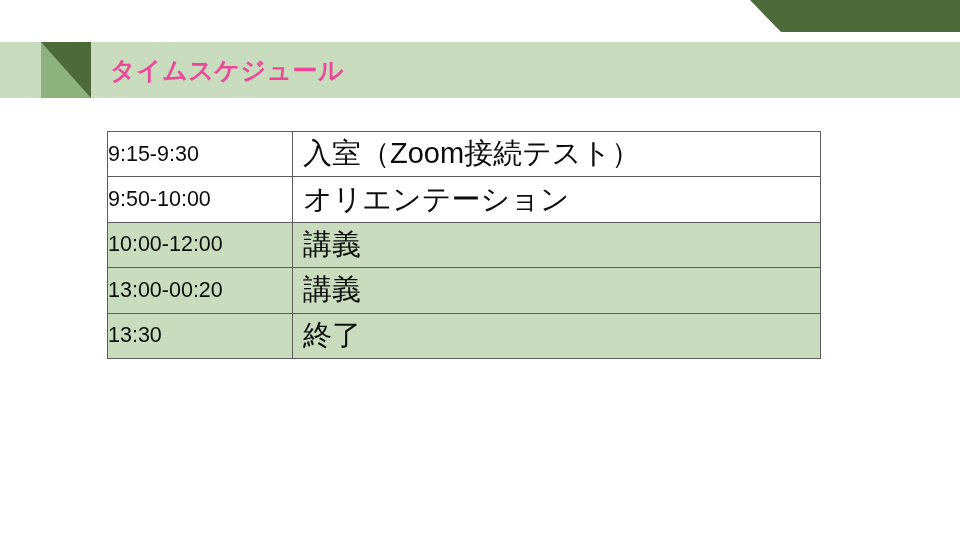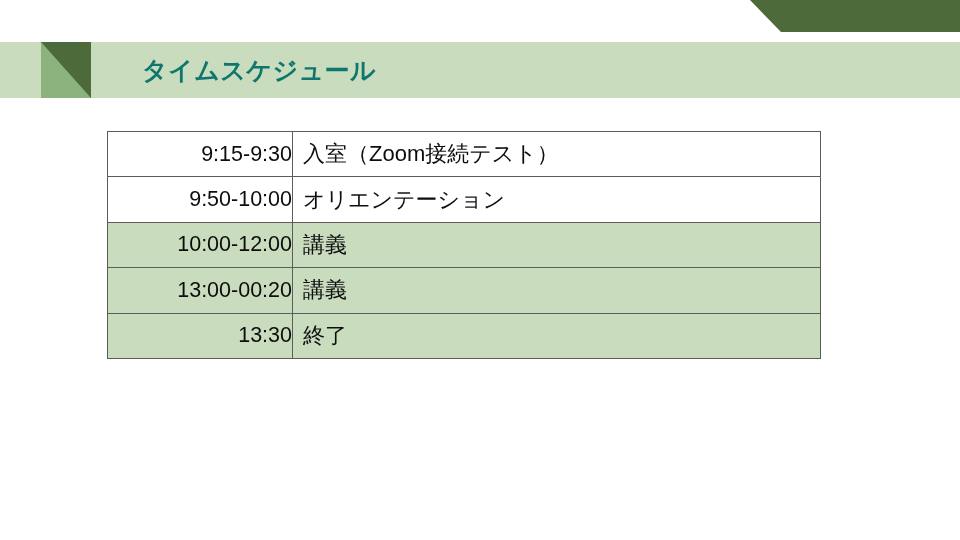--- a/index.html
+++ b/index.html
@@ -43,24 +43,23 @@
   }
   #header-title {
     position: absolute;
     left: 110px;
     top: 42px;
     height: 56px;
     display: flex;
     align-items: center;
     font-size: 25px;
     font-weight: bold;
-    color: #0f766e;
+    color: #ec4899;
     letter-spacing: 0.5px;
     white-space: nowrap;
-    margin-left: 32px;
   }
 
   
   #schedule-table {
     position: absolute;
     left: 107px;
     top: 131px;
     width: 713px;
     border-collapse: collapse;
     table-layout: fixed;
@@ -70,27 +69,27 @@
 
   #schedule-table td {
     border: 1.6px solid #5c5c5c;
     height: 44.4px;
     padding: 0 0 0 0;
     font-size: 21px;
     color: #0d0d0d;
     font-family: "Liberation Sans", sans-serif;
   }
   #schedule-table td.cell-time {
-    text-align: right;
+    text-align: left;
     font-size: 21.5px;
   }
   #schedule-table td.cell-desc {
     text-align: left;
     padding-left: 10px;
-    font-size: 22px;
+    font-size: 29px;
   }
   #schedule-table tr.row-white td { background: #ffffff; }
   #schedule-table tr.row-green td { background: #c9dcbe; }
 </style>
 </head>
 <body>
 
 <svg id="top-decor" viewBox="0 0 960 32" width="960" height="32" preserveAspectRatio="none">
   <polygon points="750,0 960,0 960,32 781,32" fill="#4d6a3b"></polygon>
 </svg>

